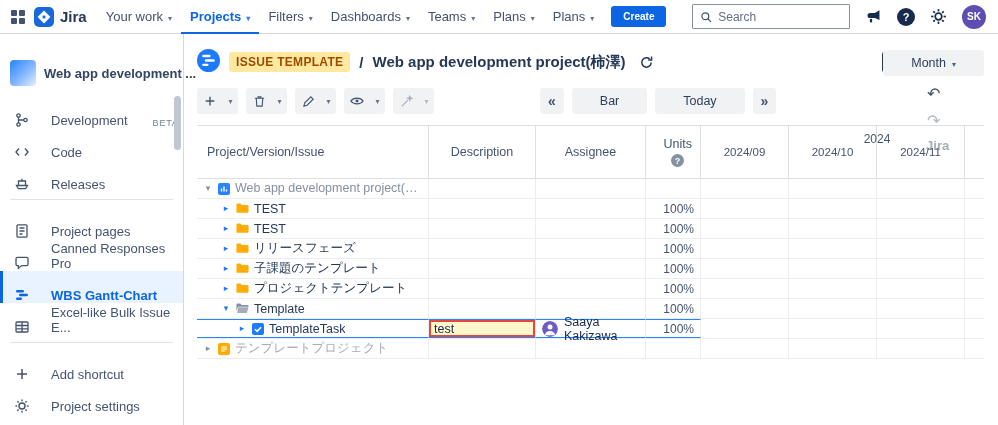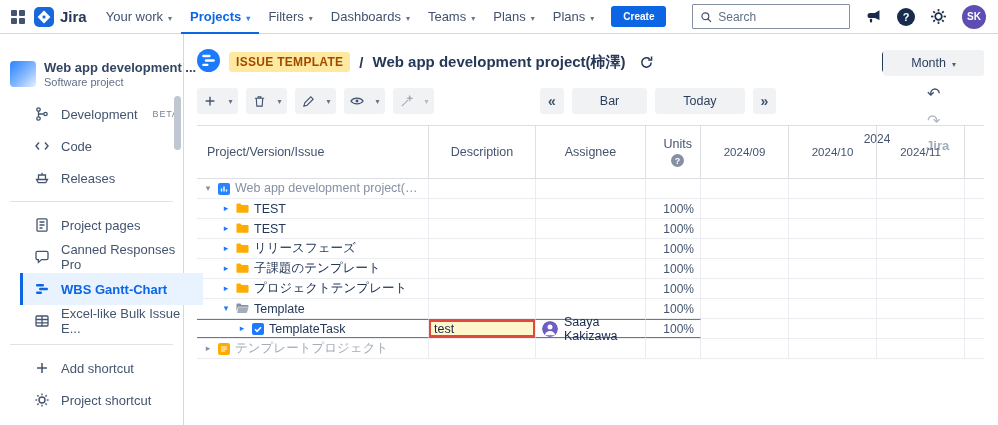--- a/index.html
+++ b/index.html
@@ -33,22 +33,22 @@
   
   .app-body { display: flex; height: 391px; }
 
   
   .sidebar { width: 184px; flex: none; border-right: 1px solid #D5D9DF; padding-top: 12px; position: relative; background: #fff; }
   .proj-head { display: flex; align-items: center; gap: 8px; padding: 14px 8px 10px 10px; }
   .proj-avatar { width: 26px; height: 26px; border-radius: 4px; flex: none;
     background: linear-gradient(135deg,#2684FF 0%,#85B8FF 55%,#E7F0FE 100%); }
   .proj-name { font-size: 13px; font-weight: 700; color: #344563; white-space: nowrap; overflow: hidden; }
   .proj-type { font-size: 11px; color: #626F86; margin-top: 1px; }
-  .side-item { height: 32px; display: flex; align-items: center; gap: 11px; padding: 0 8px 0 14px;
-    font-size: 13px; color: #44546F; cursor: pointer; background: none; border: none; width: 100%; text-align: left; margin-left: 20px; }
+  .side-item { height: 32px; display: flex; align-items: flex-end; gap: 21px; padding: 0 8px 0 14px;
+    font-size: 13px; color: #44546F; cursor: pointer; background: none; border: none; width: 100%; text-align: left; }
   .side-item .s-icon { width: 16px; height: 16px; flex: none; display: flex; align-items: center; justify-content: center; }
   .side-item.active { background: #E9F2FF; color: #0C66E4; box-shadow: inset 3px 0 0 #0C66E4; font-weight: 600; }
   .beta { font-size: 9px; letter-spacing: .8px; color: #758195; margin-left: 4px; font-weight: 400; }
   .side-divider { height: 1px; background: #E0E2E7; margin: 7px 10px; }
   .side-scrollthumb { position: absolute; right: 2px; top: 62px; width: 7px; height: 54px; border-radius: 4px; background: #C1C7D0; }
 
   
   .main { flex: 1; display: flex; flex-direction: column; padding: 0 14px 0 13px; background: #fff; min-width: 0; }
 
   .page-header { margin-top: 14px; height: 28px; display: flex; align-items: center; gap: 9px; }
@@ -204,21 +204,20 @@
   </div>
 </header>
 
 <div class="app-body">
 
   <aside class="sidebar">
     <div class="proj-head">
       <div class="proj-avatar"></div>
       <div>
         <div class="proj-name">Web app development ...</div>
-        <div class="proj-type">Software project</div>
       </div>
     </div>
 
     <button class="side-item">
       <span class="s-icon">
           <svg viewBox="0 0 16 16" width="16" fill="none" stroke="currentColor" stroke-width="1.3">
             <circle cx="4.5" cy="3.5" r="1.7"></circle>
             <circle cx="4.5" cy="12.5" r="1.7"></circle>
             <circle cx="11.5" cy="8" r="1.7"></circle>
             <path d="M4.5 5.2v5.6M4.5 8h5.3"></path>
@@ -303,21 +302,21 @@
               <line x1="1.4" y1="8" x2="3.2" y2="8"></line>
               <line x1="12.8" y1="8" x2="14.6" y2="8"></line>
               <line x1="3.3" y1="3.3" x2="4.6" y2="4.6"></line>
               <line x1="11.4" y1="11.4" x2="12.7" y2="12.7"></line>
               <line x1="3.3" y1="12.7" x2="4.6" y2="11.4"></line>
               <line x1="11.4" y1="4.6" x2="12.7" y2="3.3"></line>
             </g>
             <circle cx="8" cy="8" r="3" fill="none" stroke="currentColor" stroke-width="1.4"></circle>
           </svg>
         </span>
-      <span>Project shortcut</span>
+      <span>Project settings</span>
     </button>
 
     <div class="side-scrollthumb"></div>
   </aside>
 
   <main class="main">
 
     <div class="page-header">
       <span>
         <svg width="23" height="23" viewBox="0 0 22 22">

